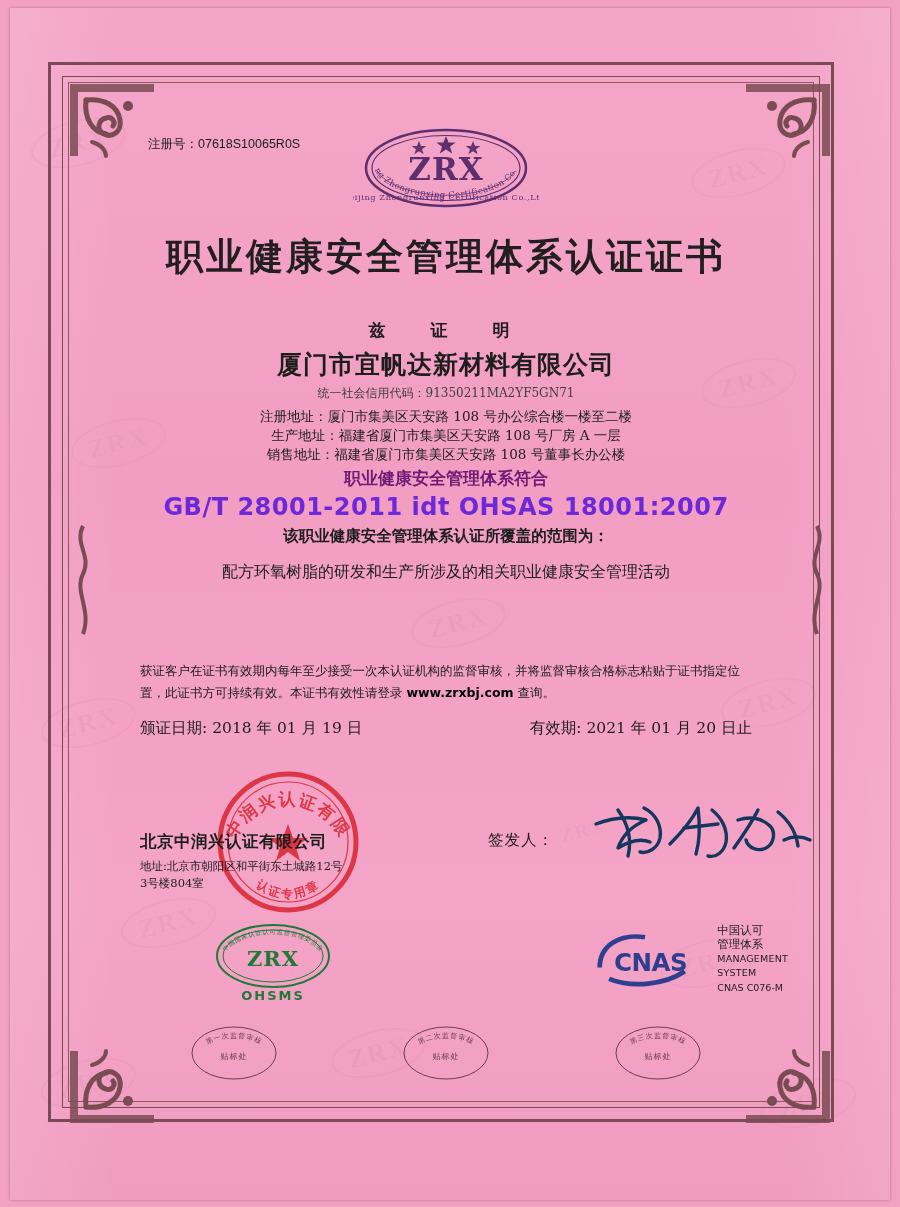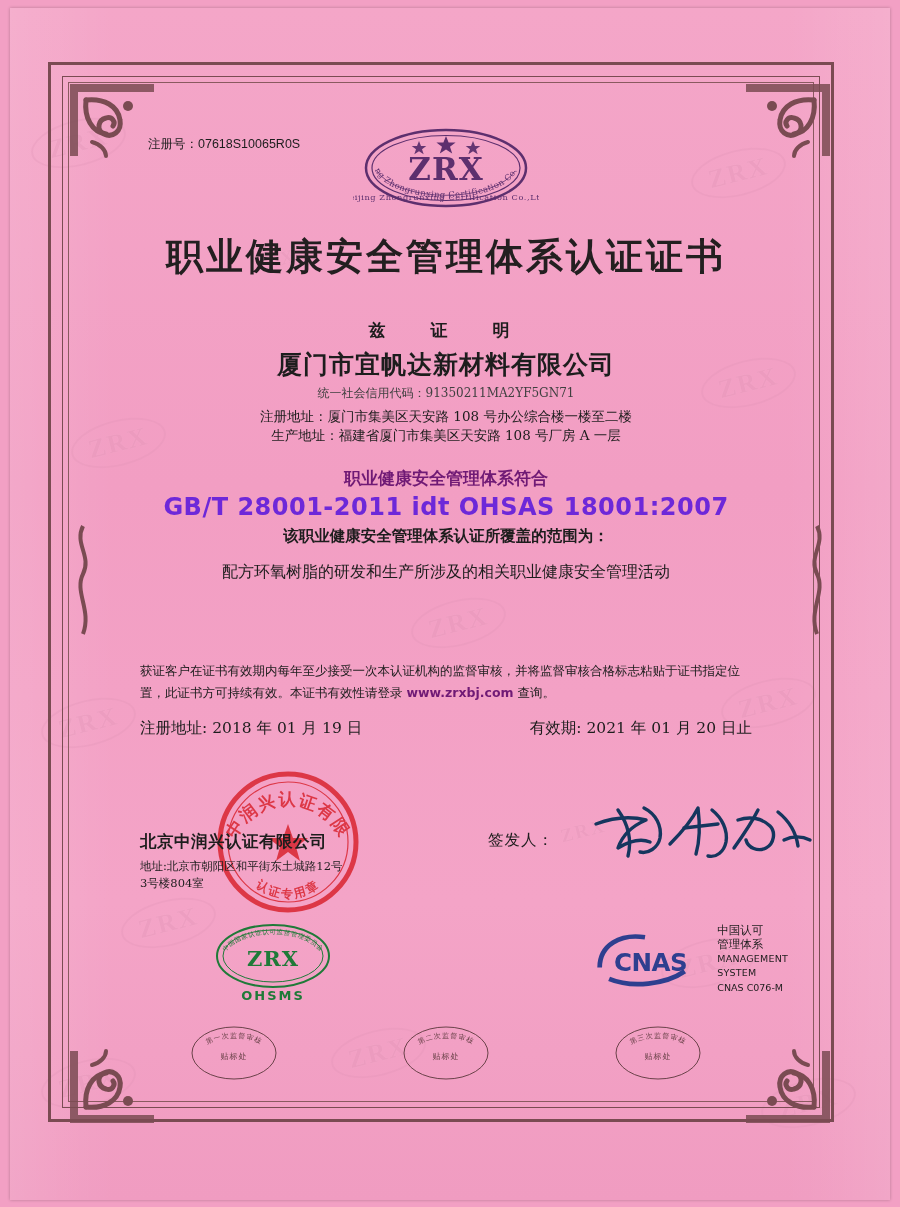--- a/index.html
+++ b/index.html
@@ -223,21 +223,21 @@
     position: absolute;
     left: 44px; right: 44px;
     top: 556px;
     font-family: "DejaVu Serif", serif;
     font-size: 12.5px;
     line-height: 22px;
     text-align: left;
     color: #1d1d1d;
   }
   .note .url {
-    color: #701a75;
+    color: #000000;
     font-weight: bold;
     font-family: "DejaVu Sans", sans-serif;
   }
 
   .dates {
     position: absolute;
     left: 44px; right: 44px;
     top: 614px;
     display: flex;
     justify-content: space-between;
@@ -449,38 +449,39 @@
 
 
     <div class="zizheng">兹　证　明</div>
 
     <div class="company">厦门市宜帆达新材料有限公司</div>
 
     <div class="credit-code">统一社会信用代码：91350211MA2YF5GN71</div>
 
     <div class="addr addr1">注册地址：厦门市集美区天安路 108 号办公综合楼一楼至二楼</div>
     <div class="addr addr2">生产地址：福建省厦门市集美区天安路 108 号厂房 A 一层</div>
+    <div class="addr addr3">销售地址：福建省厦门市集美区天安路 108 号董事长办公楼</div>
 
     <div class="conform">职业健康安全管理体系符合</div>
 
     <div class="standard">GB/T 28001-2011 idt OHSAS 18001:2007</div>
 
     <div class="scope-label">该职业健康安全管理体系认证所覆盖的范围为：</div>
 
     <div class="scope-text">配方环氧树脂的研发和生产所涉及的相关职业健康安全管理活动</div>
 
     <div class="note">
       <span>获证客户在证书有效期内每年至少接受一次本认证机构的监督审核，并将监督审核合格标志粘贴于证书指定位置，此证书方可持续有效。本证书有效性请登录</span>
       <span class="url">www.zrxbj.com</span>
       <span>查询。</span>
     </div>
 
     <div class="dates">
       <div class="d-item">
-        <span>注册地址:</span>
+        <span>颁证日期:</span>
         <span>2018 年 01 月 19 日</span>
       </div>
       <div class="d-item">
         <span>有效期:</span>
         <span>2021 年 01 月 20 日止</span>
       </div>
     </div>
 
     <div class="seal">
       <svg viewBox="0 0 152 152">

